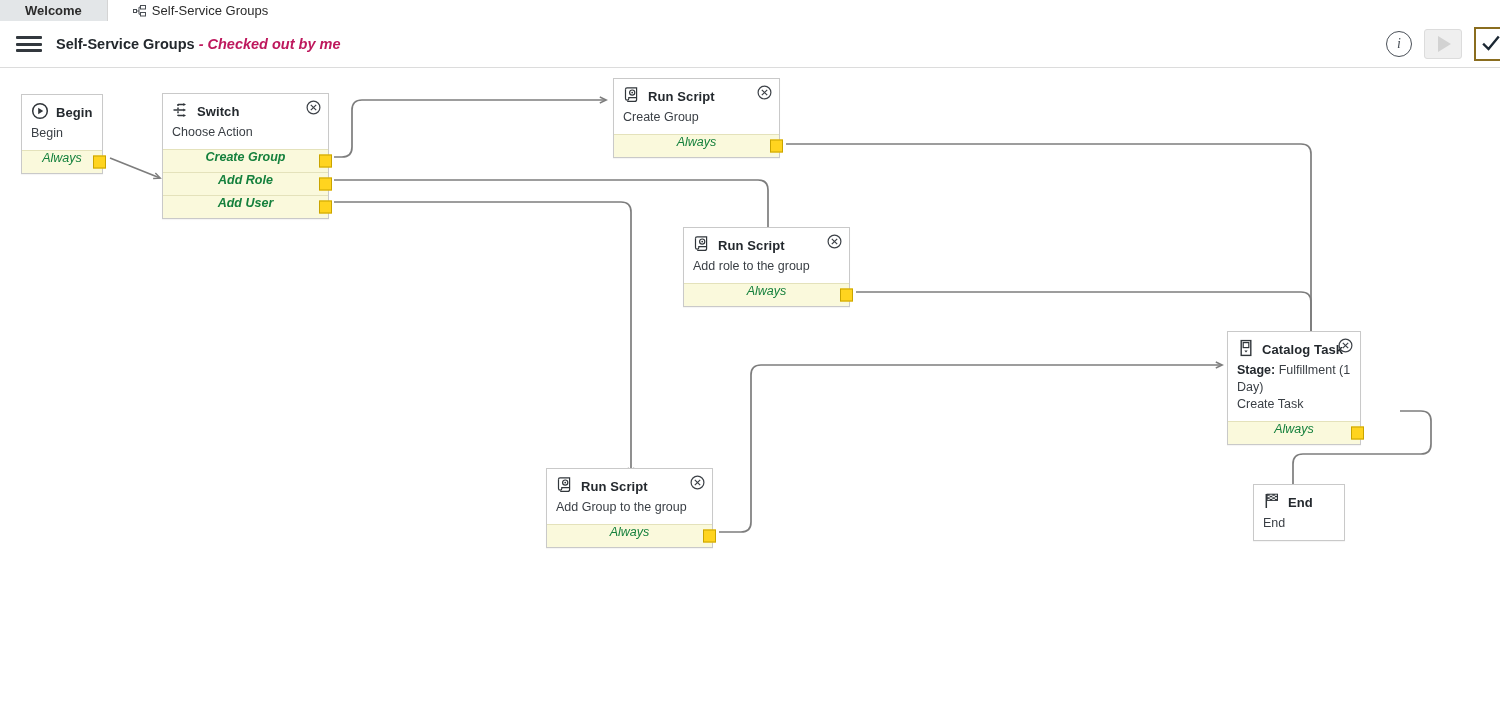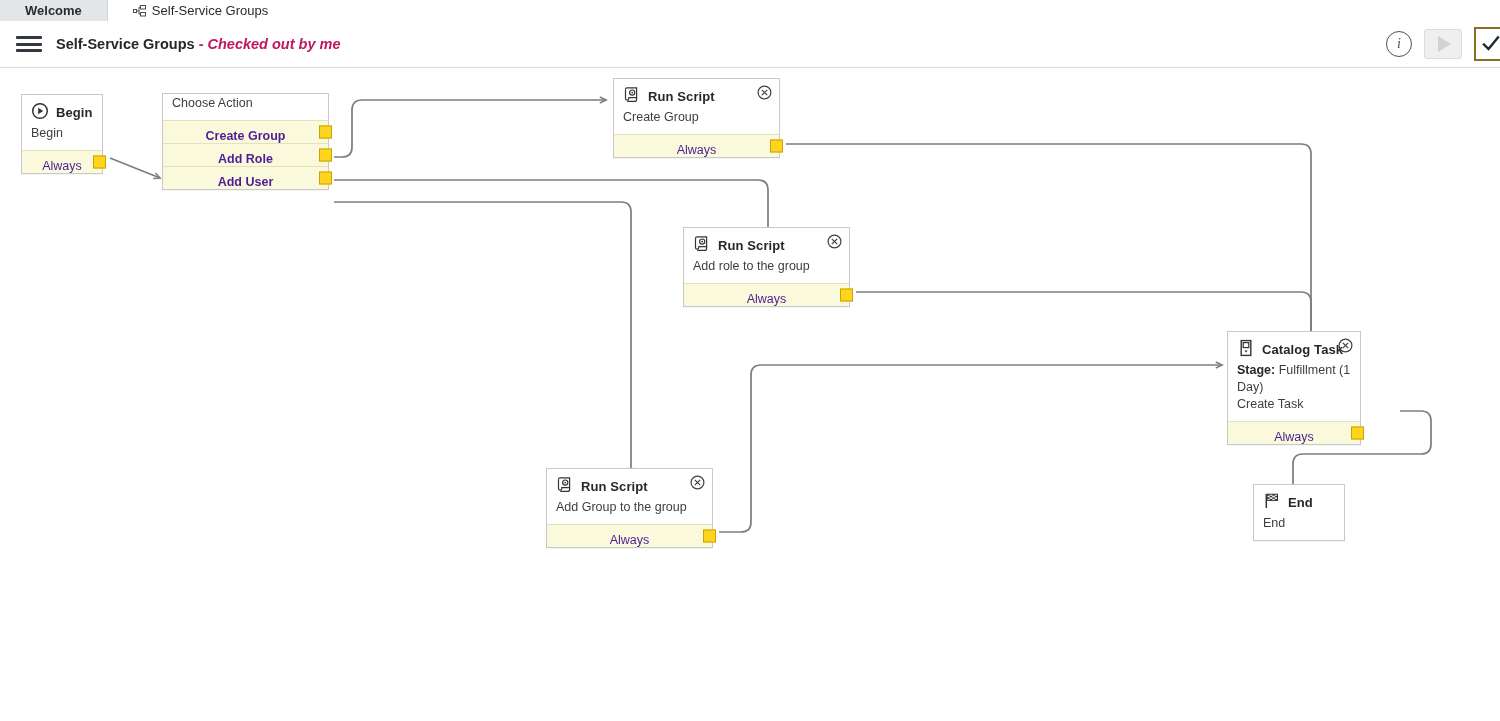--- a/index.html
+++ b/index.html
@@ -52,22 +52,22 @@
   svg.wires{position:absolute;left:0;top:0;width:1500px;height:653px;pointer-events:none;}
   
   .node{position:absolute;background:#ffffff;border:1px solid #c9c9c9;
     box-sizing:border-box;box-shadow:0 1px 1px rgba(0,0,0,0.04);}
   .node-head{display:flex;align-items:flex-end;gap:7px;padding:7px 8px 4px 9px;position:relative;}
   .node-title{font-size:13px;font-weight:bold;color:#24292e;letter-spacing:.1px;}
   .node-body{padding:1px 9px 8px 9px;font-size:12.5px;color:#3a3f45;line-height:1.35;}
   .node-body b{font-weight:bold;color:#24292e;}
   .close-btn{position:absolute;right:7px;top:6px;width:15px;height:15px;cursor:pointer;}
   .exit-row{position:relative;height:22px;background:#faf9dc;
-    border-top:1px solid #e4e2bb;display:flex;align-items:flex-end;
-    justify-content:center;font-size:12.5px;color:#4c1d95;}
+    border-top:1px solid #e4e2bb;display:flex;align-items:flex-start;
+    justify-content:center;font-size:12.5px;color:#15803d;font-style:italic;}
   .exit-row.bold{font-weight:bold;}
   .port{position:absolute;right:-4px;top:50%;transform:translateY(-50%);
     width:11px;height:11px;background:#ffd41f;border:1px solid #c9a400;cursor:pointer;}
   
   .ico{width:18px;height:18px;flex:0 0 18px;position:relative;}
 </style>
 </head>
 <body>
 
 <div class="tabbar">
@@ -151,20 +151,39 @@
       <span class="node-title">Begin</span>
     </div>
     <div class="node-body">Begin</div>
     <div class="exit-row">
       <span>Always</span>
       <span class="port"></span>
     </div>
   </div>
 
   <div class="node" style="left:162px;top:25px;width:167px;">
+    <div class="node-head">
+      <span class="ico">
+        <svg width="18" height="18" viewBox="0 0 18 18">
+          <path d="M1.5 9 L6 9" stroke="#31363b" stroke-width="1.5" fill="none"></path>
+          <path d="M6 3 L6 15" stroke="#31363b" stroke-width="1.5" fill="none" stroke-dasharray="2 1.6"></path>
+          <path d="M6 3.5 L12 3.5 M6 9 L12 9 M6 14.5 L12 14.5" stroke="#31363b" stroke-width="1.5" fill="none"></path>
+          <path d="M11.4 1.9 L14 3.5 L11.4 5.1 Z" fill="#31363b"></path>
+          <path d="M11.4 7.4 L14 9 L11.4 10.6 Z" fill="#31363b"></path>
+          <path d="M11.4 12.9 L14 14.5 L11.4 16.1 Z" fill="#31363b"></path>
+        </svg>
+      </span>
+      <span class="node-title">Switch</span>
+      <span class="close-btn">
+        <svg width="15" height="15" viewBox="0 0 15 15">
+          <circle cx="7.5" cy="7.5" r="6.4" fill="none" stroke="#3c4147" stroke-width="1.2"></circle>
+          <path d="M4.8 4.8 L10.2 10.2 M10.2 4.8 L4.8 10.2" stroke="#3c4147" stroke-width="1.2"></path>
+        </svg>
+      </span>
+    </div>
     <div class="node-body">Choose Action</div>
     <div class="exit-row bold">
       <span>Create Group</span>
       <span class="port"></span>
     </div>
     <div class="exit-row bold">
       <span>Add Role</span>
       <span class="port"></span>
     </div>
     <div class="exit-row bold">

